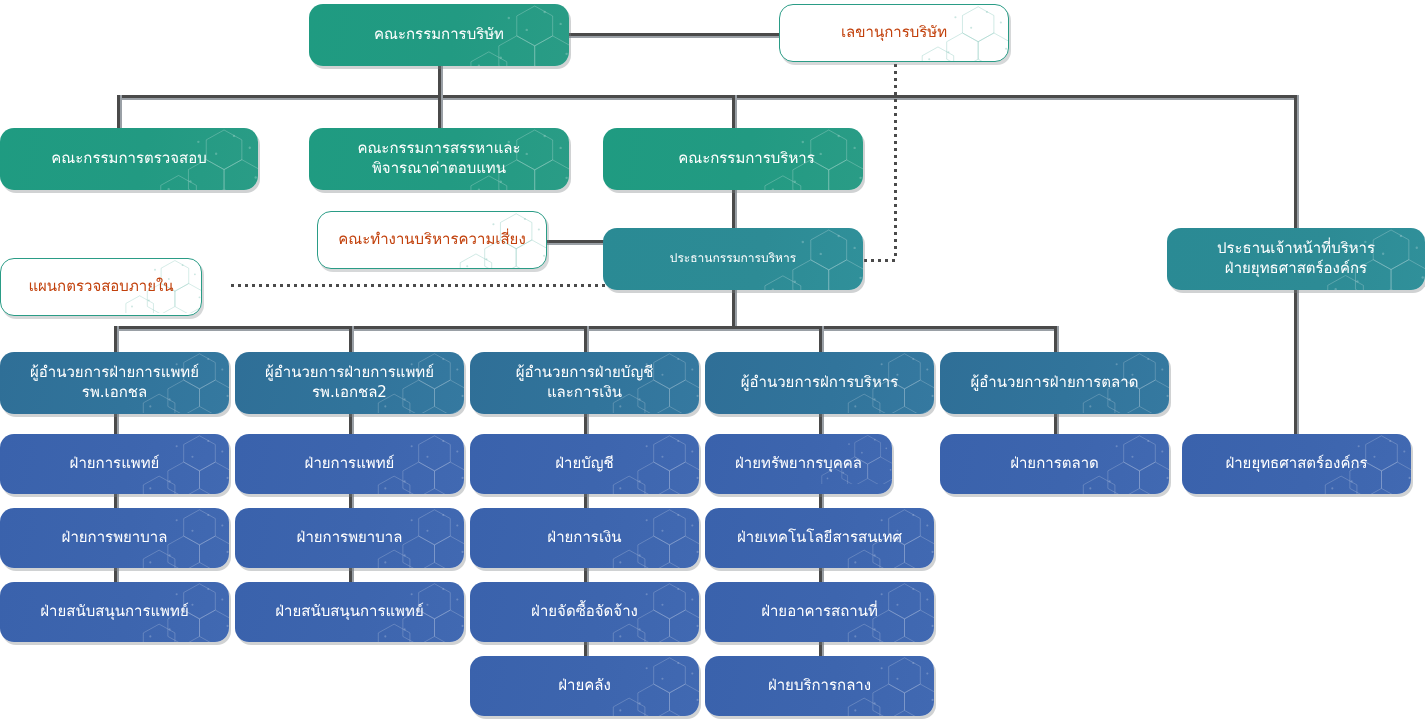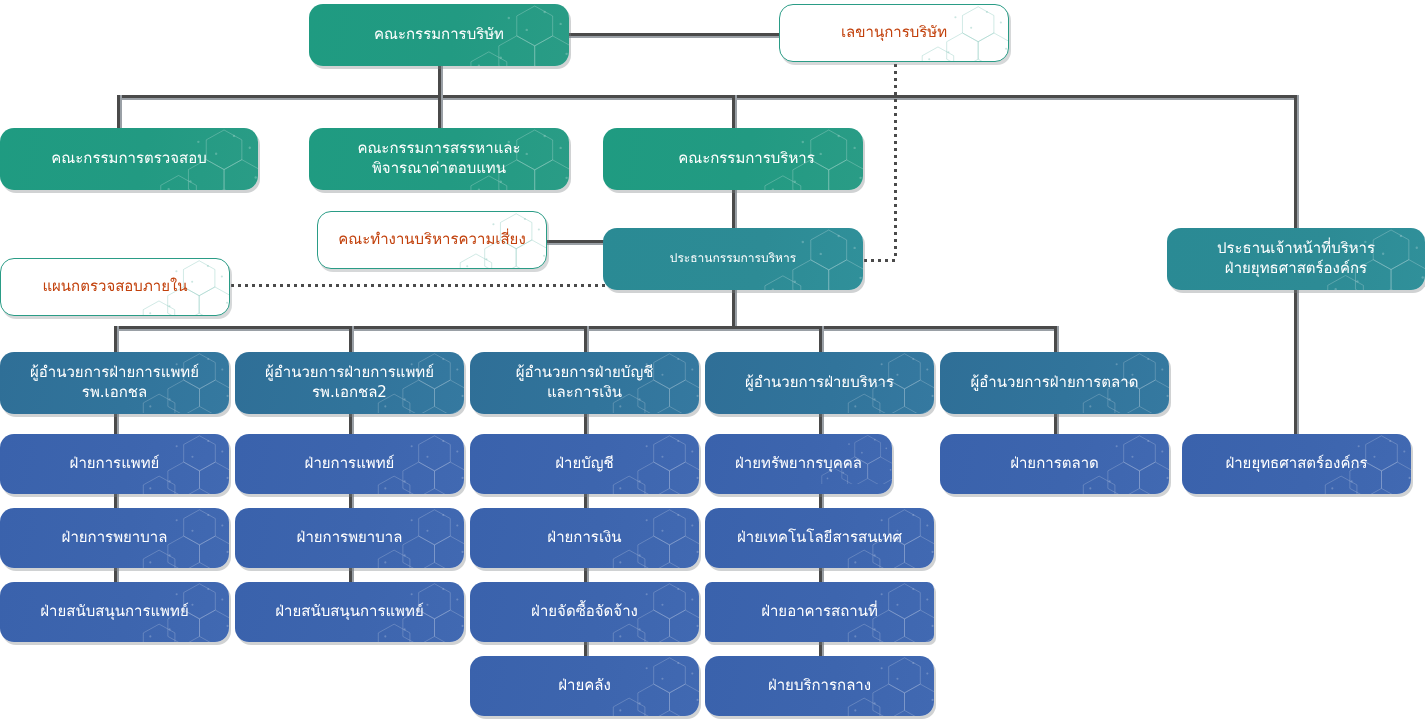--- a/index.html
+++ b/index.html
@@ -267,21 +267,21 @@
         <circle cx="96" cy="8" r="1.2" fill="rgba(255,255,255,.45)"></circle>
         <circle cx="112" cy="20" r="1.2" fill="rgba(255,255,255,.45)"></circle>
         <circle cx="78" cy="26" r="1.2" fill="rgba(255,255,255,.45)"></circle>
         <circle cx="60" cy="14" r="1.2" fill="rgba(255,255,255,.45)"></circle>
         <circle cx="118" cy="50" r="1.2" fill="rgba(255,255,255,.45)"></circle>
         <circle cx="52" cy="54" r="1.2" fill="rgba(255,255,255,.45)"></circle>
         <circle cx="30" cy="62" r="1.2" fill="rgba(255,255,255,.45)"></circle>
       </svg>
       <span class="label">ประธานกรรมการบริหาร</span>
     </div>
-    <div class="node outline" style="left: 0px; top: 258px; width: 230px; height: 58px; font-size: 15px;">
+    <div class="node outline" style="left: 0px; top: 258px; width: 202px; height: 58px; font-size: 15px;">
       <svg class="pattern" viewBox="0 0 120 70" preserveAspectRatio="none">
         <path d="M86 2 L104 12 L104 32 L86 42 L68 32 L68 12 Z" fill="none" stroke="rgba(42,156,134,.45)" stroke-width="1"></path>
         <path d="M104 32 L122 42 L122 62 L104 72 L86 62 L86 42 Z" fill="none" stroke="rgba(42,156,134,.45)" stroke-width="1"></path>
         <path d="M68 32 L86 42 L86 62 L68 72 L50 62 L50 42 Z" fill="none" stroke="rgba(42,156,134,.45)" stroke-width="1"></path>
         <path d="M40 48 L58 58 L58 78 L40 88 L22 78 L22 58 Z" fill="none" stroke="rgba(42,156,134,.45)" stroke-width="1"></path>
         <circle cx="96" cy="8" r="1.2" fill="rgba(42,156,134,.45)"></circle>
         <circle cx="112" cy="20" r="1.2" fill="rgba(42,156,134,.45)"></circle>
         <circle cx="78" cy="26" r="1.2" fill="rgba(42,156,134,.45)"></circle>
         <circle cx="60" cy="14" r="1.2" fill="rgba(42,156,134,.45)"></circle>
         <circle cx="118" cy="50" r="1.2" fill="rgba(42,156,134,.45)"></circle>
@@ -365,21 +365,21 @@
         <path d="M68 32 L86 42 L86 62 L68 72 L50 62 L50 42 Z" fill="none" stroke="rgba(255,255,255,.45)" stroke-width="1"></path>
         <path d="M40 48 L58 58 L58 78 L40 88 L22 78 L22 58 Z" fill="none" stroke="rgba(255,255,255,.45)" stroke-width="1"></path>
         <circle cx="96" cy="8" r="1.2" fill="rgba(255,255,255,.45)"></circle>
         <circle cx="112" cy="20" r="1.2" fill="rgba(255,255,255,.45)"></circle>
         <circle cx="78" cy="26" r="1.2" fill="rgba(255,255,255,.45)"></circle>
         <circle cx="60" cy="14" r="1.2" fill="rgba(255,255,255,.45)"></circle>
         <circle cx="118" cy="50" r="1.2" fill="rgba(255,255,255,.45)"></circle>
         <circle cx="52" cy="54" r="1.2" fill="rgba(255,255,255,.45)"></circle>
         <circle cx="30" cy="62" r="1.2" fill="rgba(255,255,255,.45)"></circle>
       </svg>
-      <span class="label">ผู้อำนวยการฝ่ายบริหาร</span>
+      <span class="label">ผู้อำนวยการฝ่การบริหาร</span>
     </div>
     <div class="node dirblue" style="left: 940px; top: 352px; width: 229px; height: 62px; font-size: 15px;">
       <svg class="pattern" viewBox="0 0 120 70" preserveAspectRatio="none">
         <path d="M86 2 L104 12 L104 32 L86 42 L68 32 L68 12 Z" fill="none" stroke="rgba(255,255,255,.45)" stroke-width="1"></path>
         <path d="M104 32 L122 42 L122 62 L104 72 L86 62 L86 42 Z" fill="none" stroke="rgba(255,255,255,.45)" stroke-width="1"></path>
         <path d="M68 32 L86 42 L86 62 L68 72 L50 62 L50 42 Z" fill="none" stroke="rgba(255,255,255,.45)" stroke-width="1"></path>
         <path d="M40 48 L58 58 L58 78 L40 88 L22 78 L22 58 Z" fill="none" stroke="rgba(255,255,255,.45)" stroke-width="1"></path>
         <circle cx="96" cy="8" r="1.2" fill="rgba(255,255,255,.45)"></circle>
         <circle cx="112" cy="20" r="1.2" fill="rgba(255,255,255,.45)"></circle>
         <circle cx="78" cy="26" r="1.2" fill="rgba(255,255,255,.45)"></circle>
@@ -591,21 +591,21 @@
         <circle cx="96" cy="8" r="1.2" fill="rgba(255,255,255,.45)"></circle>
         <circle cx="112" cy="20" r="1.2" fill="rgba(255,255,255,.45)"></circle>
         <circle cx="78" cy="26" r="1.2" fill="rgba(255,255,255,.45)"></circle>
         <circle cx="60" cy="14" r="1.2" fill="rgba(255,255,255,.45)"></circle>
         <circle cx="118" cy="50" r="1.2" fill="rgba(255,255,255,.45)"></circle>
         <circle cx="52" cy="54" r="1.2" fill="rgba(255,255,255,.45)"></circle>
         <circle cx="30" cy="62" r="1.2" fill="rgba(255,255,255,.45)"></circle>
       </svg>
       <span class="label">ฝ่ายจัดซื้อจัดจ้าง</span>
     </div>
-    <div class="node deptblue" style="left: 705px; top: 582px; width: 229px; height: 60px; font-size: 15px; border-radius: 7px;">
+    <div class="node deptblue" style="left: 705px; top: 582px; width: 229px; height: 60px; font-size: 15px;">
       <svg class="pattern" viewBox="0 0 120 70" preserveAspectRatio="none">
         <path d="M86 2 L104 12 L104 32 L86 42 L68 32 L68 12 Z" fill="none" stroke="rgba(255,255,255,.45)" stroke-width="1"></path>
         <path d="M104 32 L122 42 L122 62 L104 72 L86 62 L86 42 Z" fill="none" stroke="rgba(255,255,255,.45)" stroke-width="1"></path>
         <path d="M68 32 L86 42 L86 62 L68 72 L50 62 L50 42 Z" fill="none" stroke="rgba(255,255,255,.45)" stroke-width="1"></path>
         <path d="M40 48 L58 58 L58 78 L40 88 L22 78 L22 58 Z" fill="none" stroke="rgba(255,255,255,.45)" stroke-width="1"></path>
         <circle cx="96" cy="8" r="1.2" fill="rgba(255,255,255,.45)"></circle>
         <circle cx="112" cy="20" r="1.2" fill="rgba(255,255,255,.45)"></circle>
         <circle cx="78" cy="26" r="1.2" fill="rgba(255,255,255,.45)"></circle>
         <circle cx="60" cy="14" r="1.2" fill="rgba(255,255,255,.45)"></circle>
         <circle cx="118" cy="50" r="1.2" fill="rgba(255,255,255,.45)"></circle>

